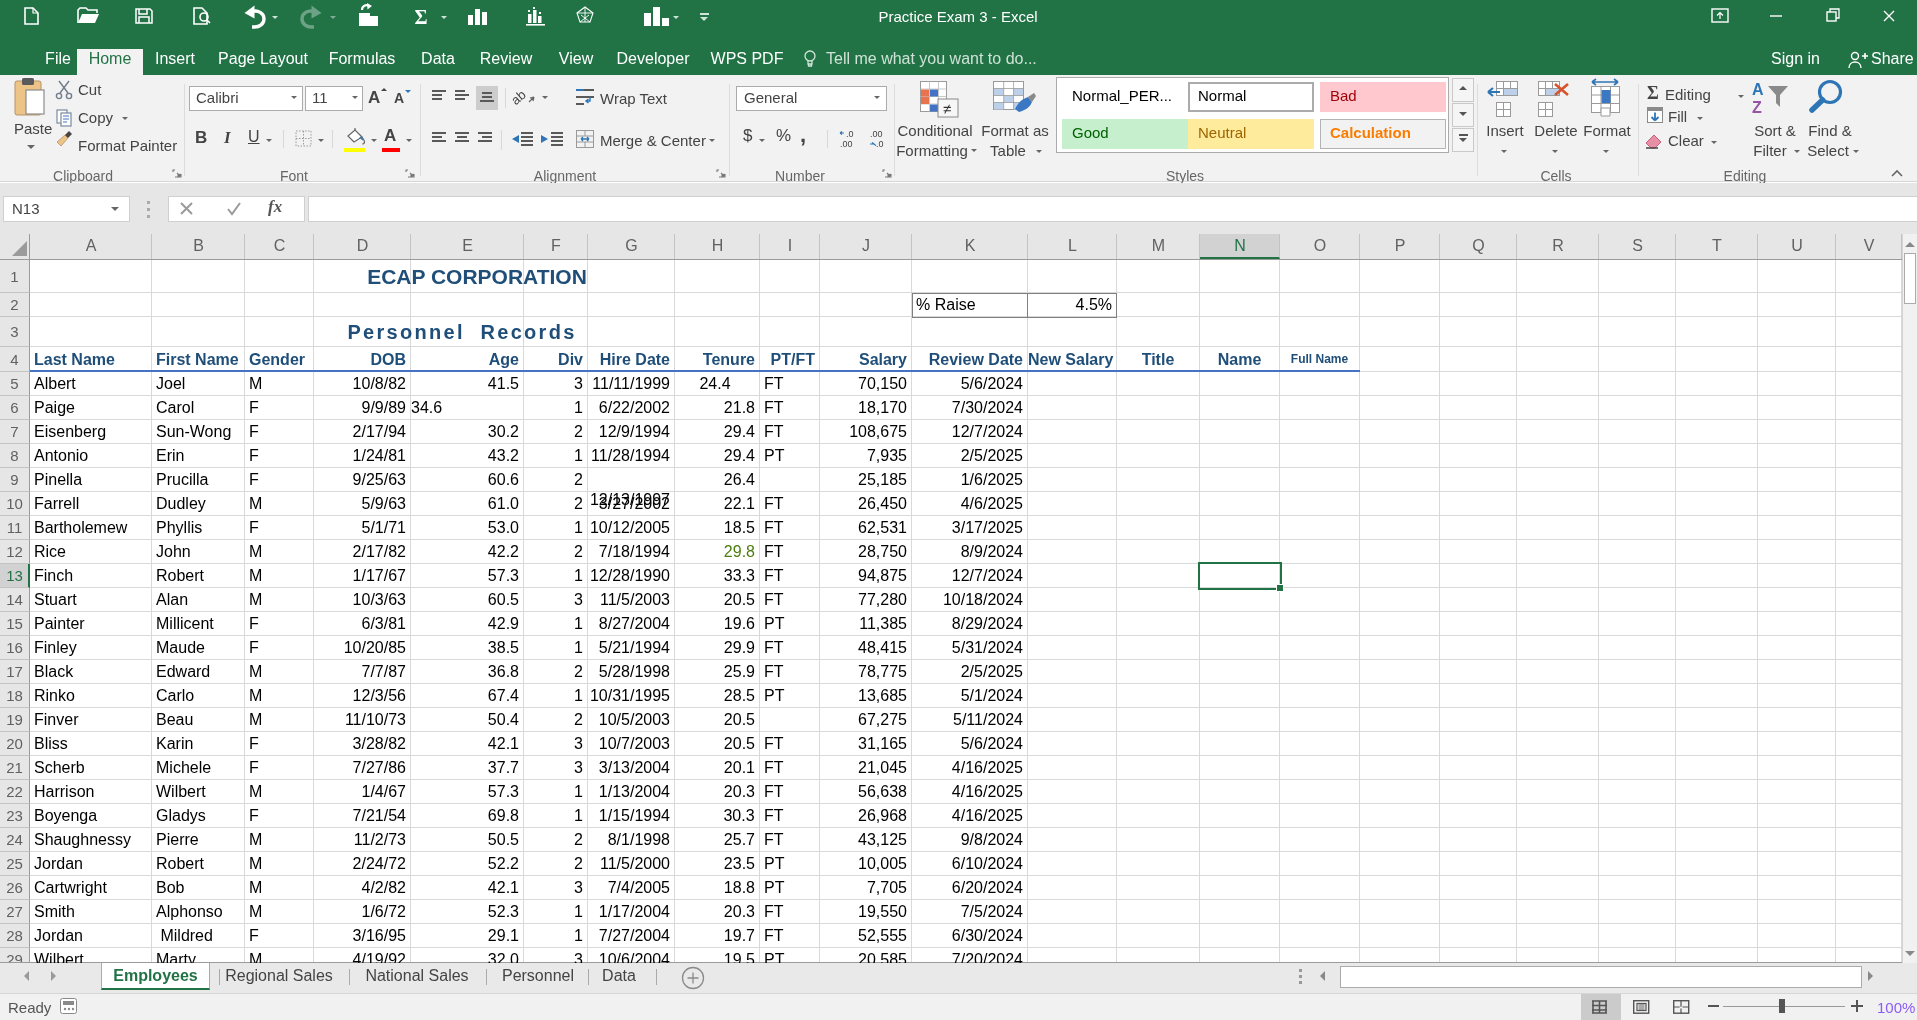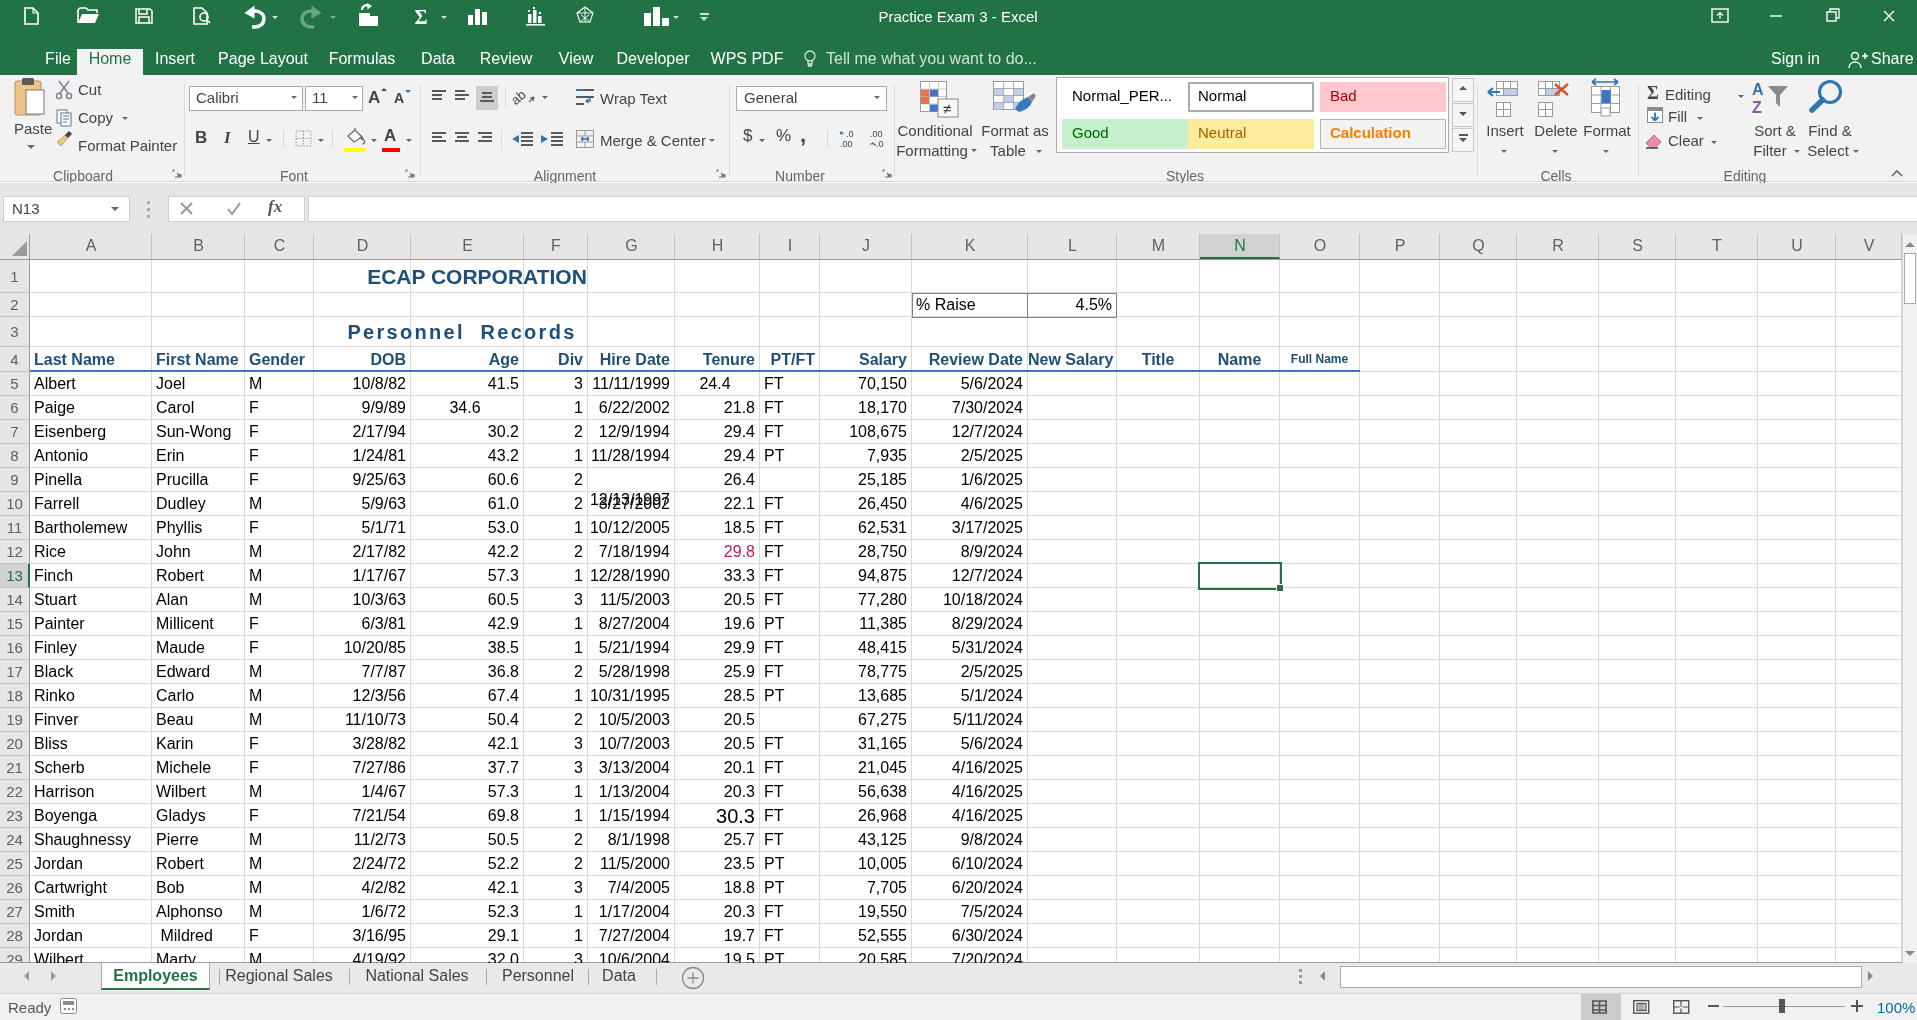--- a/index.html
+++ b/index.html
@@ -608,21 +608,21 @@
 <div class="tx" style="left:524px;top:372px;width:63px;height:24px;line-height:24px;text-align:right;padding-right:4px;font-size:16px;color:#000;overflow:hidden;">3</div>
 <div class="tx" style="left:588px;top:372px;width:86px;height:24px;line-height:24px;text-align:right;padding-right:4px;font-size:16px;color:#000;overflow:hidden;">11/11/1999</div>
 <div class="tx" style="left:675px;top:372px;width:84px;height:28px;line-height:24px;text-align:center;padding-right:4px;font-size:16px;color:#000000;overflow:hidden;">24.4</div>
 <div class="tx" style="left:760px;top:372px;width:59px;height:24px;line-height:24px;text-align:left;padding-left:4px;font-size:16px;color:#000;overflow:hidden;">FT</div>
 <div class="tx" style="left:820px;top:372px;width:91px;height:24px;line-height:24px;text-align:right;padding-right:4px;font-size:16px;color:#000;overflow:hidden;">70,150</div>
 <div class="tx" style="left:912px;top:372px;width:115px;height:24px;line-height:24px;text-align:right;padding-right:4px;font-size:16px;color:#000;overflow:hidden;">5/6/2024</div>
 <div class="tx" style="left:30px;top:396px;width:121px;height:24px;line-height:24px;text-align:left;padding-left:4px;font-size:16px;color:#000;overflow:hidden;">Paige</div>
 <div class="tx" style="left:152px;top:396px;width:92px;height:24px;line-height:24px;text-align:left;padding-left:4px;font-size:16px;color:#000;overflow:hidden;">Carol</div>
 <div class="tx" style="left:245px;top:396px;width:68px;height:24px;line-height:24px;text-align:left;padding-left:4px;font-size:16px;color:#000;overflow:hidden;">F</div>
 <div class="tx" style="left:314px;top:396px;width:96px;height:24px;line-height:24px;text-align:right;padding-right:4px;font-size:16px;color:#000;overflow:hidden;">9/9/89</div>
-<div class="tx" style="left:411px;top:396px;width:112px;height:24px;line-height:24px;text-align:center;padding-right:4px;font-size:16px;color:#000;overflow:hidden;">34.6</div>
+<div class="tx" style="left:411px;top:396px;width:112px;height:24px;line-height:24px;text-align:left;padding-right:4px;font-size:16px;color:#000;overflow:hidden;">34.6</div>
 <div class="tx" style="left:524px;top:396px;width:63px;height:24px;line-height:24px;text-align:right;padding-right:4px;font-size:16px;color:#000;overflow:hidden;">1</div>
 <div class="tx" style="left:588px;top:396px;width:86px;height:24px;line-height:24px;text-align:right;padding-right:4px;font-size:16px;color:#000;overflow:hidden;">6/22/2002</div>
 <div class="tx" style="left:675px;top:396px;width:84px;height:24px;line-height:24px;text-align:right;padding-right:4px;font-size:16px;color:#000;overflow:hidden;">21.8</div>
 <div class="tx" style="left:760px;top:396px;width:59px;height:24px;line-height:24px;text-align:left;padding-left:4px;font-size:16px;color:#000;overflow:hidden;">FT</div>
 <div class="tx" style="left:820px;top:396px;width:91px;height:24px;line-height:24px;text-align:right;padding-right:4px;font-size:16px;color:#000;overflow:hidden;">18,170</div>
 <div class="tx" style="left:912px;top:396px;width:115px;height:24px;line-height:24px;text-align:right;padding-right:4px;font-size:16px;color:#000;overflow:hidden;">7/30/2024</div>
 <div class="tx" style="left:30px;top:420px;width:121px;height:24px;line-height:24px;text-align:left;padding-left:4px;font-size:16px;color:#000;overflow:hidden;">Eisenberg</div>
 <div class="tx" style="left:152px;top:420px;width:92px;height:24px;line-height:24px;text-align:left;padding-left:4px;font-size:16px;color:#000;overflow:hidden;">Sun-Wong</div>
 <div class="tx" style="left:245px;top:420px;width:68px;height:24px;line-height:24px;text-align:left;padding-left:4px;font-size:16px;color:#000;overflow:hidden;">F</div>
 <div class="tx" style="left:314px;top:420px;width:96px;height:24px;line-height:24px;text-align:right;padding-right:4px;font-size:16px;color:#000;overflow:hidden;">2/17/94</div>
@@ -676,21 +676,21 @@
 <div class="tx" style="left:760px;top:516px;width:59px;height:24px;line-height:24px;text-align:left;padding-left:4px;font-size:16px;color:#000;overflow:hidden;">FT</div>
 <div class="tx" style="left:820px;top:516px;width:91px;height:24px;line-height:24px;text-align:right;padding-right:4px;font-size:16px;color:#000;overflow:hidden;">62,531</div>
 <div class="tx" style="left:912px;top:516px;width:115px;height:24px;line-height:24px;text-align:right;padding-right:4px;font-size:16px;color:#000;overflow:hidden;">3/17/2025</div>
 <div class="tx" style="left:30px;top:540px;width:121px;height:24px;line-height:24px;text-align:left;padding-left:4px;font-size:16px;color:#000;overflow:hidden;">Rice</div>
 <div class="tx" style="left:152px;top:540px;width:92px;height:24px;line-height:24px;text-align:left;padding-left:4px;font-size:16px;color:#000;overflow:hidden;">John</div>
 <div class="tx" style="left:245px;top:540px;width:68px;height:24px;line-height:24px;text-align:left;padding-left:4px;font-size:16px;color:#000;overflow:hidden;">M</div>
 <div class="tx" style="left:314px;top:540px;width:96px;height:24px;line-height:24px;text-align:right;padding-right:4px;font-size:16px;color:#000;overflow:hidden;">2/17/82</div>
 <div class="tx" style="left:411px;top:540px;width:112px;height:24px;line-height:24px;text-align:right;padding-right:4px;font-size:16px;color:#000;overflow:hidden;">42.2</div>
 <div class="tx" style="left:524px;top:540px;width:63px;height:24px;line-height:24px;text-align:right;padding-right:4px;font-size:16px;color:#000;overflow:hidden;">2</div>
 <div class="tx" style="left:588px;top:540px;width:86px;height:24px;line-height:24px;text-align:right;padding-right:4px;font-size:16px;color:#000;overflow:hidden;">7/18/1994</div>
-<div class="tx" style="left:675px;top:540px;width:84px;height:24px;line-height:24px;text-align:right;padding-right:4px;font-size:16px;color:#be185d;overflow:hidden;">29.8</div>
+<div class="tx" style="left:675px;top:540px;width:84px;height:24px;line-height:24px;text-align:right;padding-right:4px;font-size:16px;color:#4d7c0f;overflow:hidden;">29.8</div>
 <div class="tx" style="left:760px;top:540px;width:59px;height:24px;line-height:24px;text-align:left;padding-left:4px;font-size:16px;color:#000;overflow:hidden;">FT</div>
 <div class="tx" style="left:820px;top:540px;width:91px;height:24px;line-height:24px;text-align:right;padding-right:4px;font-size:16px;color:#000;overflow:hidden;">28,750</div>
 <div class="tx" style="left:912px;top:540px;width:115px;height:24px;line-height:24px;text-align:right;padding-right:4px;font-size:16px;color:#000;overflow:hidden;">8/9/2024</div>
 <div class="tx" style="left:30px;top:564px;width:121px;height:24px;line-height:24px;text-align:left;padding-left:4px;font-size:16px;color:#000;overflow:hidden;">Finch</div>
 <div class="tx" style="left:152px;top:564px;width:92px;height:24px;line-height:24px;text-align:left;padding-left:4px;font-size:16px;color:#000;overflow:hidden;">Robert</div>
 <div class="tx" style="left:245px;top:564px;width:68px;height:24px;line-height:24px;text-align:left;padding-left:4px;font-size:16px;color:#000;overflow:hidden;">M</div>
 <div class="tx" style="left:314px;top:564px;width:96px;height:24px;line-height:24px;text-align:right;padding-right:4px;font-size:16px;color:#000;overflow:hidden;">1/17/67</div>
 <div class="tx" style="left:411px;top:564px;width:112px;height:24px;line-height:24px;text-align:right;padding-right:4px;font-size:16px;color:#000;overflow:hidden;">57.3</div>
 <div class="tx" style="left:524px;top:564px;width:63px;height:24px;line-height:24px;text-align:right;padding-right:4px;font-size:16px;color:#000;overflow:hidden;">1</div>
 <div class="tx" style="left:588px;top:564px;width:86px;height:24px;line-height:24px;text-align:right;padding-right:4px;font-size:16px;color:#000;overflow:hidden;">12/28/1990</div>
@@ -796,21 +796,21 @@
 <div class="tx" style="left:760px;top:780px;width:59px;height:24px;line-height:24px;text-align:left;padding-left:4px;font-size:16px;color:#000;overflow:hidden;">FT</div>
 <div class="tx" style="left:820px;top:780px;width:91px;height:24px;line-height:24px;text-align:right;padding-right:4px;font-size:16px;color:#000;overflow:hidden;">56,638</div>
 <div class="tx" style="left:912px;top:780px;width:115px;height:24px;line-height:24px;text-align:right;padding-right:4px;font-size:16px;color:#000;overflow:hidden;">4/16/2025</div>
 <div class="tx" style="left:30px;top:804px;width:121px;height:24px;line-height:24px;text-align:left;padding-left:4px;font-size:16px;color:#000;overflow:hidden;">Boyenga</div>
 <div class="tx" style="left:152px;top:804px;width:92px;height:24px;line-height:24px;text-align:left;padding-left:4px;font-size:16px;color:#000;overflow:hidden;">Gladys</div>
 <div class="tx" style="left:245px;top:804px;width:68px;height:24px;line-height:24px;text-align:left;padding-left:4px;font-size:16px;color:#000;overflow:hidden;">F</div>
 <div class="tx" style="left:314px;top:804px;width:96px;height:24px;line-height:24px;text-align:right;padding-right:4px;font-size:16px;color:#000;overflow:hidden;">7/21/54</div>
 <div class="tx" style="left:411px;top:804px;width:112px;height:24px;line-height:24px;text-align:right;padding-right:4px;font-size:16px;color:#000;overflow:hidden;">69.8</div>
 <div class="tx" style="left:524px;top:804px;width:63px;height:24px;line-height:24px;text-align:right;padding-right:4px;font-size:16px;color:#000;overflow:hidden;">1</div>
 <div class="tx" style="left:588px;top:804px;width:86px;height:24px;line-height:24px;text-align:right;padding-right:4px;font-size:16px;color:#000;overflow:hidden;">1/15/1994</div>
-<div class="tx" style="left:675px;top:804px;width:84px;height:24px;line-height:24px;text-align:right;padding-right:4px;font-size:20px;color:#000;overflow:hidden;">30.3</div>
+<div class="tx" style="left:699px;top:804px;width:84px;height:24px;line-height:24px;text-align:center;padding-right:4px;font-size:16px;color:#000;overflow:hidden;">30.3</div>
 <div class="tx" style="left:760px;top:804px;width:59px;height:24px;line-height:24px;text-align:left;padding-left:4px;font-size:16px;color:#000;overflow:hidden;">FT</div>
 <div class="tx" style="left:820px;top:804px;width:91px;height:24px;line-height:24px;text-align:right;padding-right:4px;font-size:16px;color:#000;overflow:hidden;">26,968</div>
 <div class="tx" style="left:912px;top:804px;width:115px;height:24px;line-height:24px;text-align:right;padding-right:4px;font-size:16px;color:#000;overflow:hidden;">4/16/2025</div>
 <div class="tx" style="left:30px;top:828px;width:121px;height:24px;line-height:24px;text-align:left;padding-left:4px;font-size:16px;color:#000;overflow:hidden;">Shaughnessy</div>
 <div class="tx" style="left:152px;top:828px;width:92px;height:24px;line-height:24px;text-align:left;padding-left:4px;font-size:16px;color:#000;overflow:hidden;">Pierre</div>
 <div class="tx" style="left:245px;top:828px;width:68px;height:24px;line-height:24px;text-align:left;padding-left:4px;font-size:16px;color:#000;overflow:hidden;">M</div>
 <div class="tx" style="left:314px;top:828px;width:96px;height:24px;line-height:24px;text-align:right;padding-right:4px;font-size:16px;color:#000;overflow:hidden;">11/2/73</div>
 <div class="tx" style="left:411px;top:828px;width:112px;height:24px;line-height:24px;text-align:right;padding-right:4px;font-size:16px;color:#000;overflow:hidden;">50.5</div>
 <div class="tx" style="left:524px;top:828px;width:63px;height:24px;line-height:24px;text-align:right;padding-right:4px;font-size:16px;color:#000;overflow:hidden;">2</div>
 <div class="tx" style="left:588px;top:828px;width:86px;height:24px;line-height:24px;text-align:right;padding-right:4px;font-size:16px;color:#000;overflow:hidden;">8/1/1998</div>
@@ -926,12 +926,12 @@
 <svg class="a" style="left:1673;top:1000" width="17" height="14" viewBox="0 0 17 14">
 <rect x="0.7" y="0.7" width="15" height="12.5" fill="none" stroke="#555" stroke-width="1.4"></rect>
 <path d="M8 0.7v6M0.7 7h6M9.5 7h6M8 8.5v5" stroke="#555" stroke-width="1.2" fill="none"></path>
 <path d="M4 7h8" stroke="#555" stroke-width="0"></path>
   </svg>
 <div class="a" style="left:1708px;top:1005px;width:11px;height:2px;background:#555;"></div>
 <div class="a" style="left:1723px;top:1006px;width:122px;height:1px;background:#999;"></div>
 <div class="a" style="left:1779px;top:999px;width:6px;height:14px;background:#555;"></div>
 <div class="a" style="left:1851px;top:1005px;width:12px;height:2px;background:#555;"></div>
 <div class="a" style="left:1856px;top:1000px;width:2px;height:12px;background:#555;"></div>
-<div class="tx" style="left:1877px;top:999px;color:#0369a1;font-size:15px;">100%</div>
+<div class="tx" style="left:1877px;top:999px;color:#8b5cf6;font-size:15px;">100%</div>
 </body></html>

